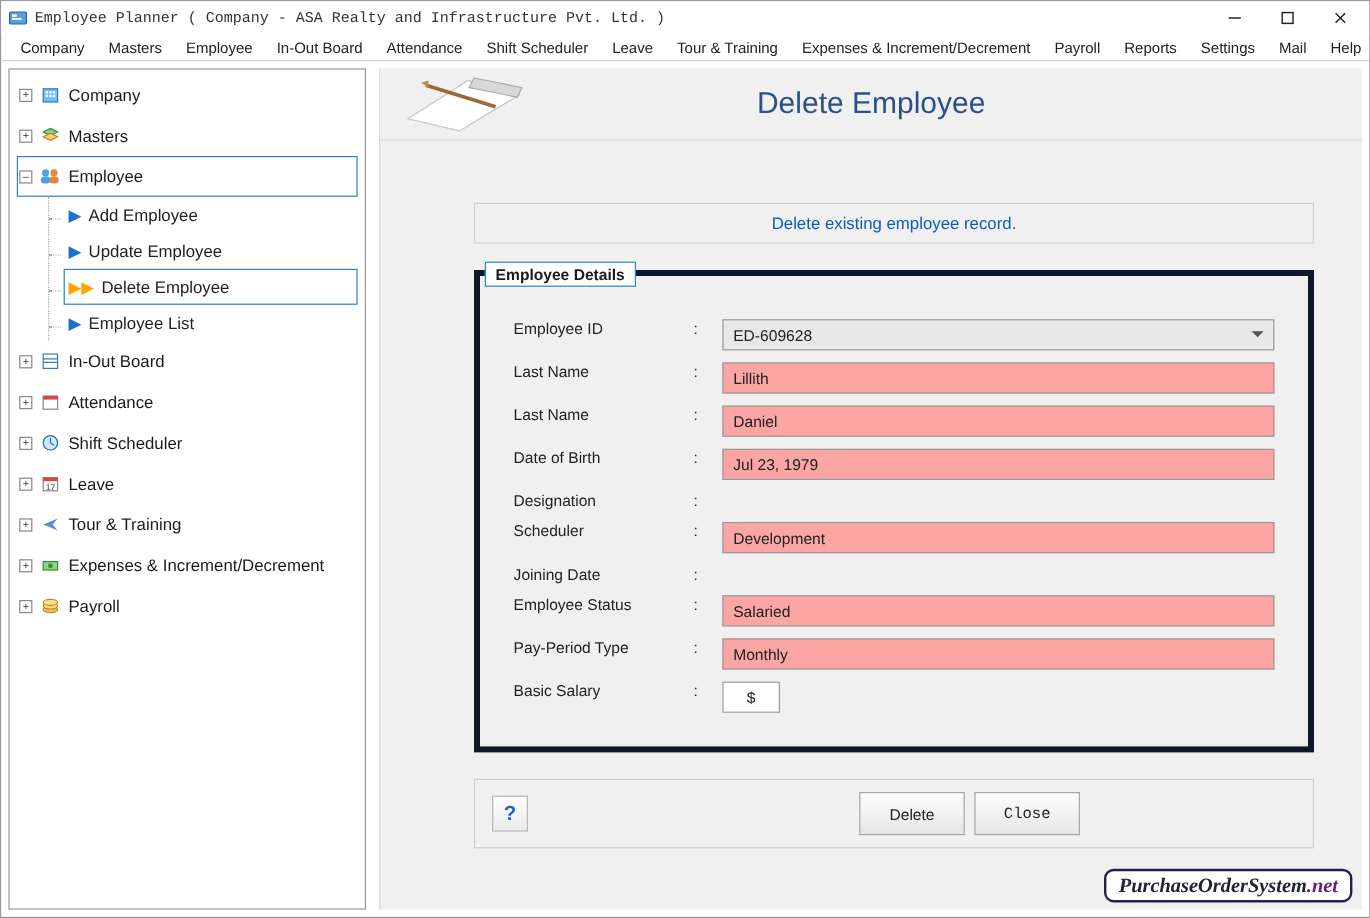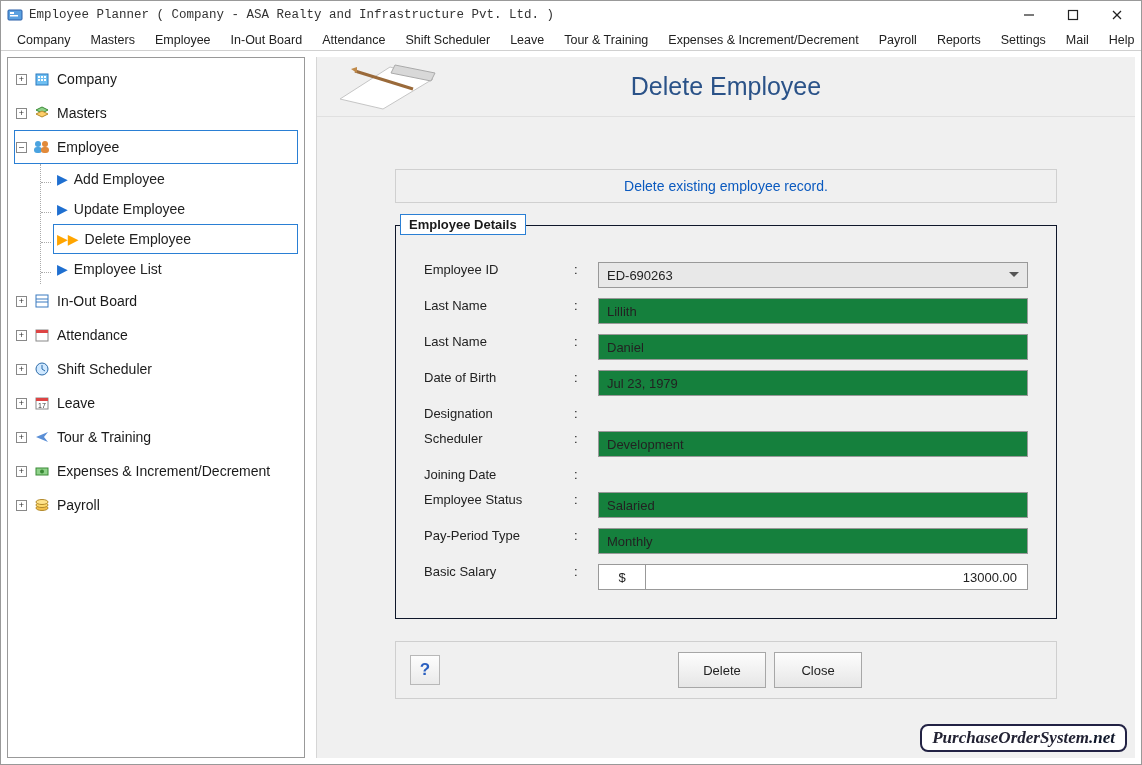--- a/index.html
+++ b/index.html
@@ -100,39 +100,39 @@
   .subnode.active .tri { color:orange;}
   .ico { width:18px; height:18px; display:inline-flex; align-items:center; justify-content:center;}
   
   .content-header{
     height:60px; display:flex; align-items:center; justify-content:center;
     position:relative; border-bottom:1px solid #e0e0e0;
     background:#f0f0f0;
   }
   .content-header .gfx{ position:absolute; left:18px; top:2px;}
   .content-header h1{ margin:0; font-weight:400; font-size:25px; color:#2a5288; font-family:"Segoe UI Light","Segoe UI",sans-serif;}
-  .panel-wrap{ padding: 52px 78px 20px 78px;}
+  .panel-wrap{ padding: 52px 40px 20px 78px;}
   .info-banner{
     border:1px solid #d0d0d0; background:#f0f0f0;
     text-align:center; color:#0b5abf; padding:8px 6px; font-size:14px;
   }
   .groupbox{
-    position:relative; border:1px solid #0f172a; background:#f0f0f0;
+    position:relative; border:5px solid #0f172a; background:#f0f0f0;
     margin-top:22px; padding:26px 28px 18px 28px;
   }
   .groupbox .legend{
     position:absolute; top:-12px; left:4px;
     background:#fff; border:1px solid #2a7fd4; color:#1a1a1a;
     font-weight:700; padding:2px 8px; font-size:13px;
   }
   .form-row{ display:flex; margin:10px 0;}
   .form-row .lbl{ width:150px; font-size:13px;}
   .form-row .colon{ width:24px;}
   .form-row .field{
-    flex:1; height:26px; border:1px solid #999; background:#15803d;
+    flex:1; height:26px; border:1px solid #999; background:#fca5a5;
     padding:3px 8px; font-size:13px; display:flex; align-items:center;
   }
   .form-row .field.select{ background:#e8e8e8; position:relative; padding-right:26px;}
   .form-row .field.select::after{
     content:""; position:absolute; right:8px; top:50%; transform:translateY(-30%);
     border:5px solid transparent; border-top-color:#555;
   }
   .form-row .salary{ flex:1; display:flex;}
   .form-row .salary .cur{
     width:48px; height:26px; border:1px solid #999; background:#fff; display:flex; align-items:center; justify-content:center;
@@ -146,29 +146,29 @@
   }
   .help-btn{
     width:30px; height:30px; border:1px solid #b8b8b8; background:linear-gradient(#fdfdfd,#eaeaea);
     display:flex; align-items:center; justify-content:center; font-weight:bold; color:#2a5fbf; font-size:17px;
   }
   .spacer{flex:1;}
   .btn{
     min-width:88px; height:36px; border:1px solid #a7a7a7; background:linear-gradient(#fdfdfd,#e6e6e6);
     display:flex; align-items:center; justify-content:center; font-size:13px;
   }
-  .btn + .btn{ margin-left:8px;}
+  .btn + .btn{ margin-left:8px;font-family:Liberation Mono, monospace;}
   
   .watermark{
     position:absolute; right:8px; bottom:6px;
     background:#fff; border:2px solid #224; border-radius:8px;
     padding:2px 10px; font-family:Georgia,serif; font-style:italic; font-weight:700;
     font-size:17px; color:#223;
   }
-  .watermark .net{ color:#0f172a; font-style:italic;}
+  .watermark .net{ color:#701a75; font-style:italic;}
   
   .vdiv{ width:5px; cursor:col-resize; background:transparent;}
 </style>
 </head>
 <body>
 
 <div class="titlebar">
   <span class="app-icon">
     <svg width="16" height="16" viewBox="0 0 16 16">
       <rect x="1" y="3" width="14" height="10" rx="1" fill="#5aa0e0" stroke="#2a5fa8"></rect>
@@ -395,21 +395,21 @@
     <div class="panel-wrap">
       <div class="info-banner">Delete existing employee record.</div>
 
       <div class="groupbox">
         <div class="legend">Employee Details</div>
 
         <div class="form-row">
           <span class="lbl">Employee ID</span>
           <span class="colon">:</span>
           <div class="field select">
-              <span>ED-690263</span>
+              <span>ED-609628</span>
             </div>
         </div>
         <div class="form-row">
           <span class="lbl">Last Name</span>
           <span class="colon">:</span>
           <div class="field">
               <span>Lillith</span>
             </div>
         </div>
         <div class="form-row">
@@ -453,23 +453,20 @@
           <span class="colon">:</span>
           <div class="field">
               <span>Monthly</span>
             </div>
         </div>
         <div class="form-row">
           <span class="lbl">Basic Salary</span>
           <span class="colon">:</span>
           <div class="salary">
             <div class="cur">$</div>
-            <div class="amt">
-                <span>13000.00</span>
-              </div>
           </div>
         </div>
       </div>
 
       <div class="action-bar">
         <div class="help-btn">?</div>
         <div class="spacer"></div>
         <div style="display:flex; margin-right:180px;">
           <div class="btn">Delete</div>
           <div class="btn">Close</div>

